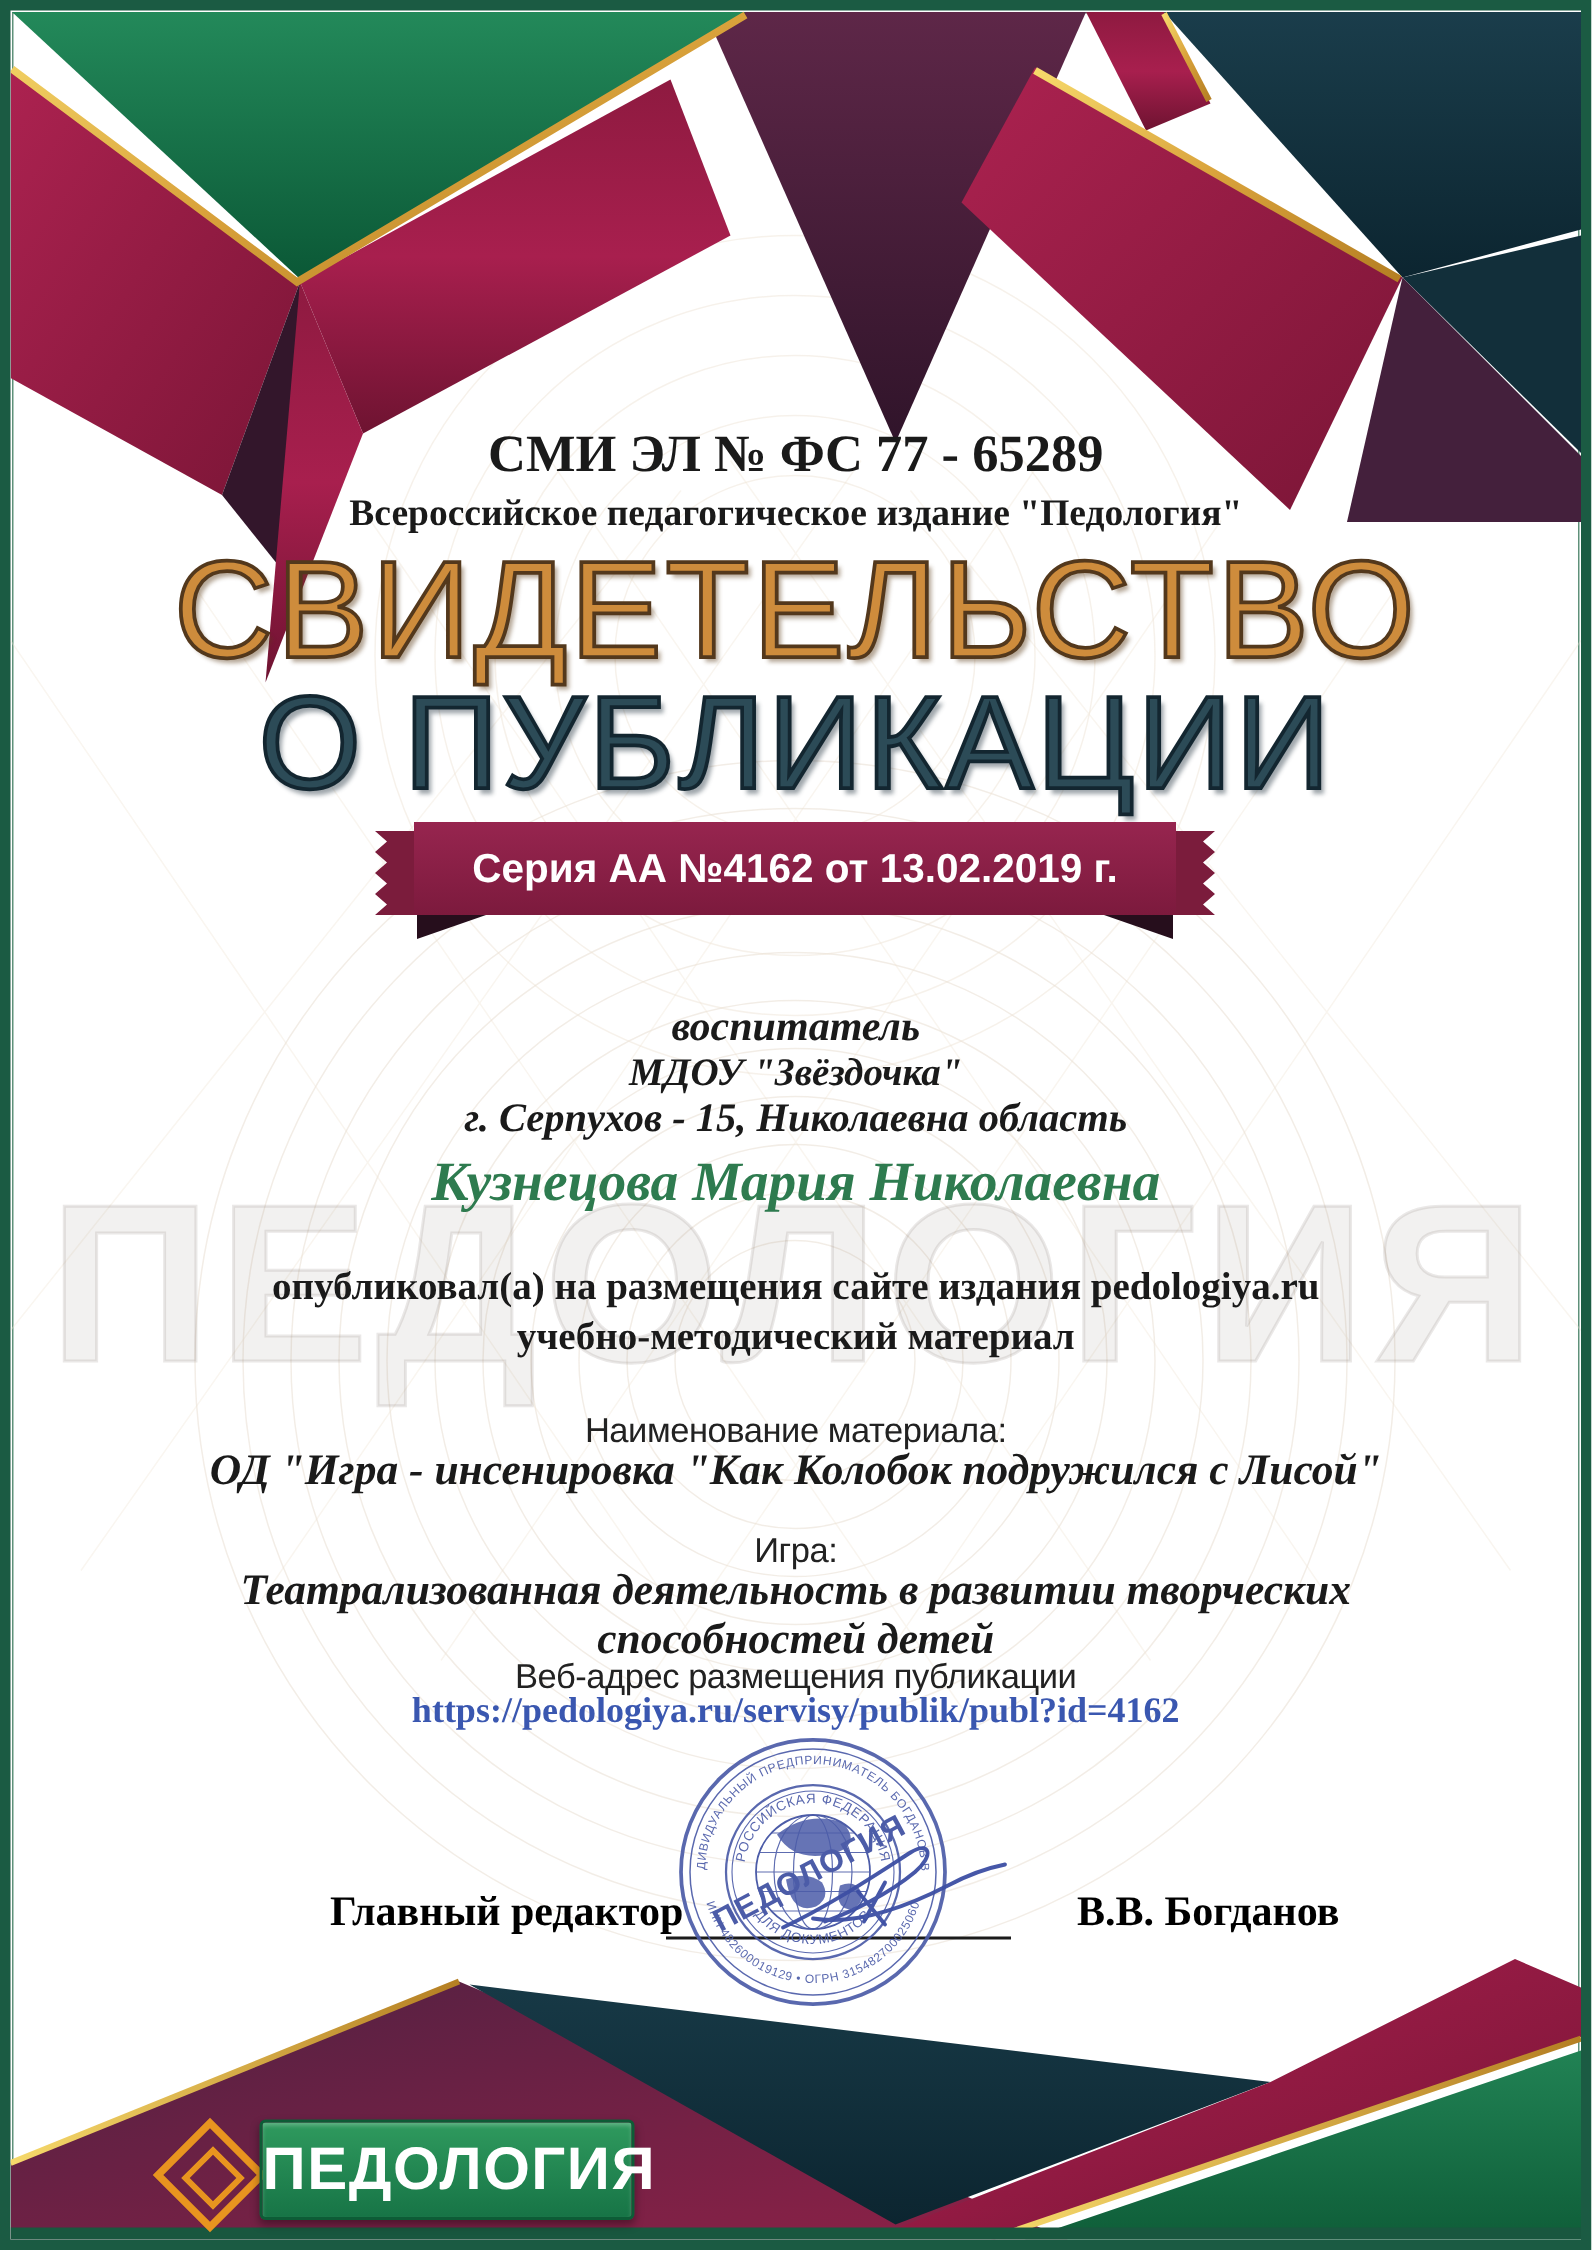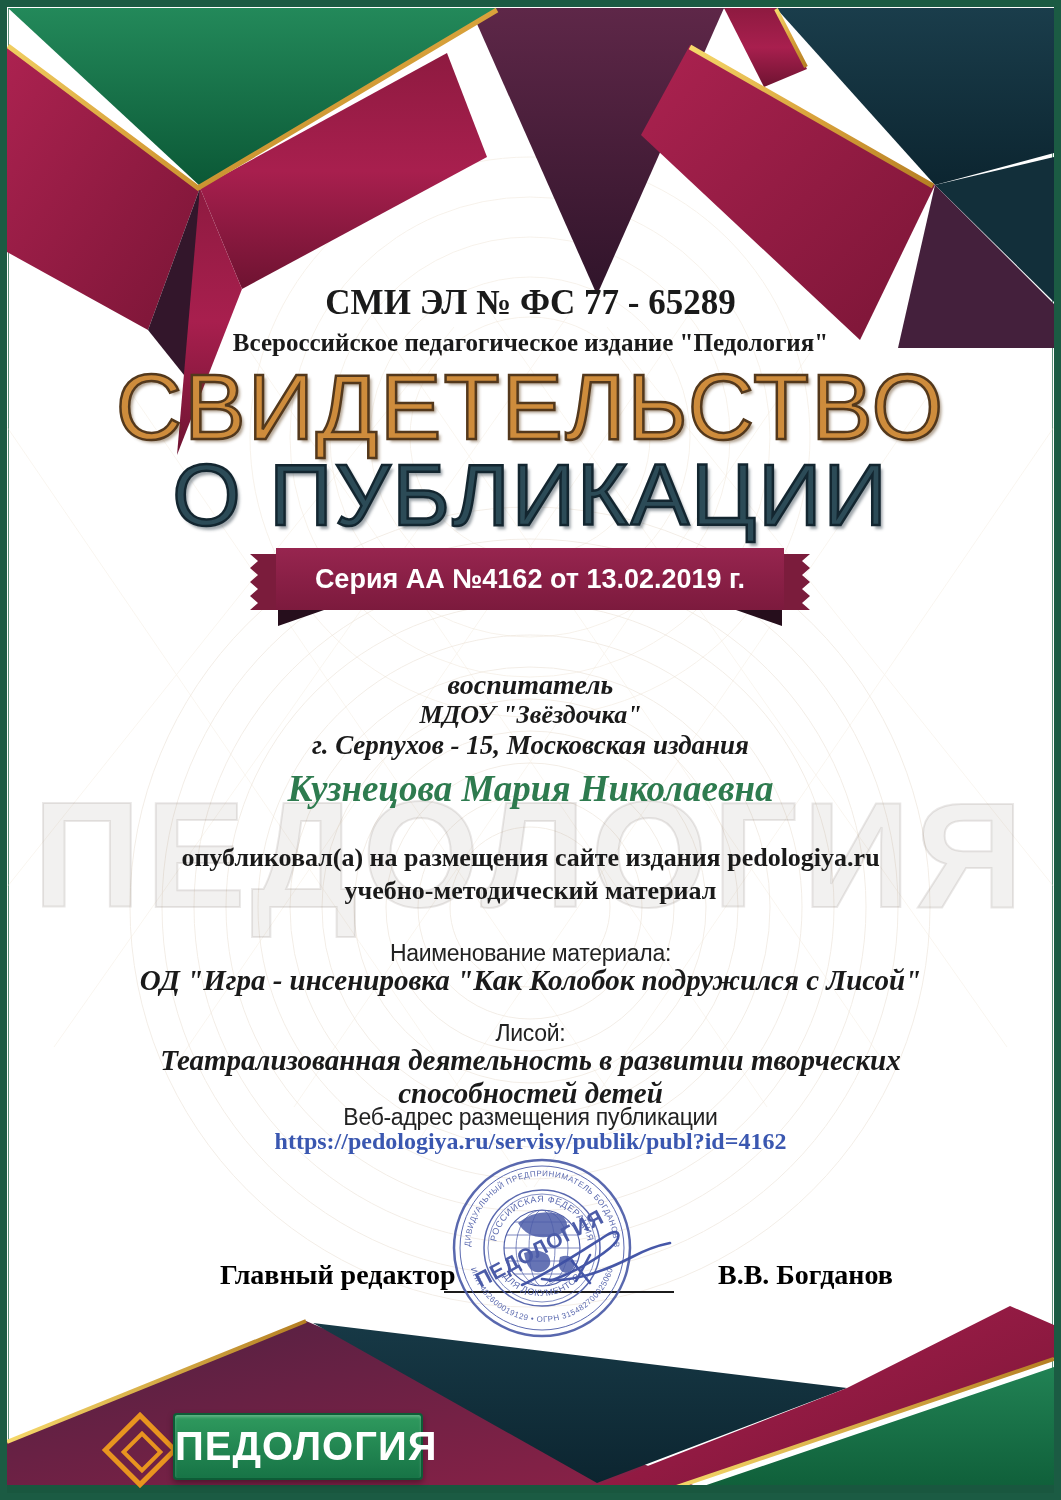--- a/index.html
+++ b/index.html
@@ -184,30 +184,30 @@
     <path d="M60,6 L10,6 L18,13 L10,20 L18,27 L10,34 L18,41 L10,48 L18,55 L10,62 L60,62 Z" fill="#7B1C3C"></path>
     <path d="M520,6 L570,6 L562,13 L570,20 L562,27 L570,34 L562,41 L570,48 L562,55 L570,62 L520,62 Z" fill="#7B1C3C"></path>
     <polygon points="38,62 84,62 38,78" fill="#260E1C"></polygon>
     <polygon points="542,62 496,62 542,78" fill="#260E1C"></polygon>
     <rect x="36" y="0" width="508" height="62" fill="url(#gRib)"></rect>
     <text x="290" y="40" text-anchor="middle">Серия АА №4162 от 13.02.2019 г.</text>
   </svg>
 
   <div class="abs tx bi position">воспитатель</div>
   <div class="abs tx bi org">МДОУ "Звёздочка"</div>
-  <div class="abs tx bi loc">г. Серпухов - 15, Московская издания</div>
+  <div class="abs tx bi loc">г. Серпухов - 15, Николаевна область</div>
   <div class="abs tx bi name">Кузнецова Мария Николаевна</div>
 
   <div class="abs tx pub pub1">опубликовал(а) на размещения сайте издания pedologiya.ru</div>
   <div class="abs tx pub pub2">учебно-методический материал</div>
 
   <div class="abs tx lbl mat-label">Наименование материала:</div>
   <div class="abs tx bi mat-title">ОД "Игра - инсенировка "Как Колобок подружился с Лисой"</div>
 
-  <div class="abs tx lbl theme-label">Лисой:</div>
+  <div class="abs tx lbl theme-label">Игра:</div>
   <div class="abs tx bi theme-title"><span class="inner">Театрализованная деятельность в развитии творческих способностей детей</span></div>
 
   <div class="abs tx lbl web-label">Веб-адрес размещения публикации</div>
   <a class="abs tx web-url" href="#">https://pedologiya.ru/servisy/publik/publ?id=4162</a>
 
   <div class="abs sig-line"></div>
   <div class="abs editor-label">Главный редактор</div>
   <div class="abs editor-name">В.В. Богданов</div>
 
   <svg class="abs stamp" width="260" height="190" viewBox="0 0 260 190">

